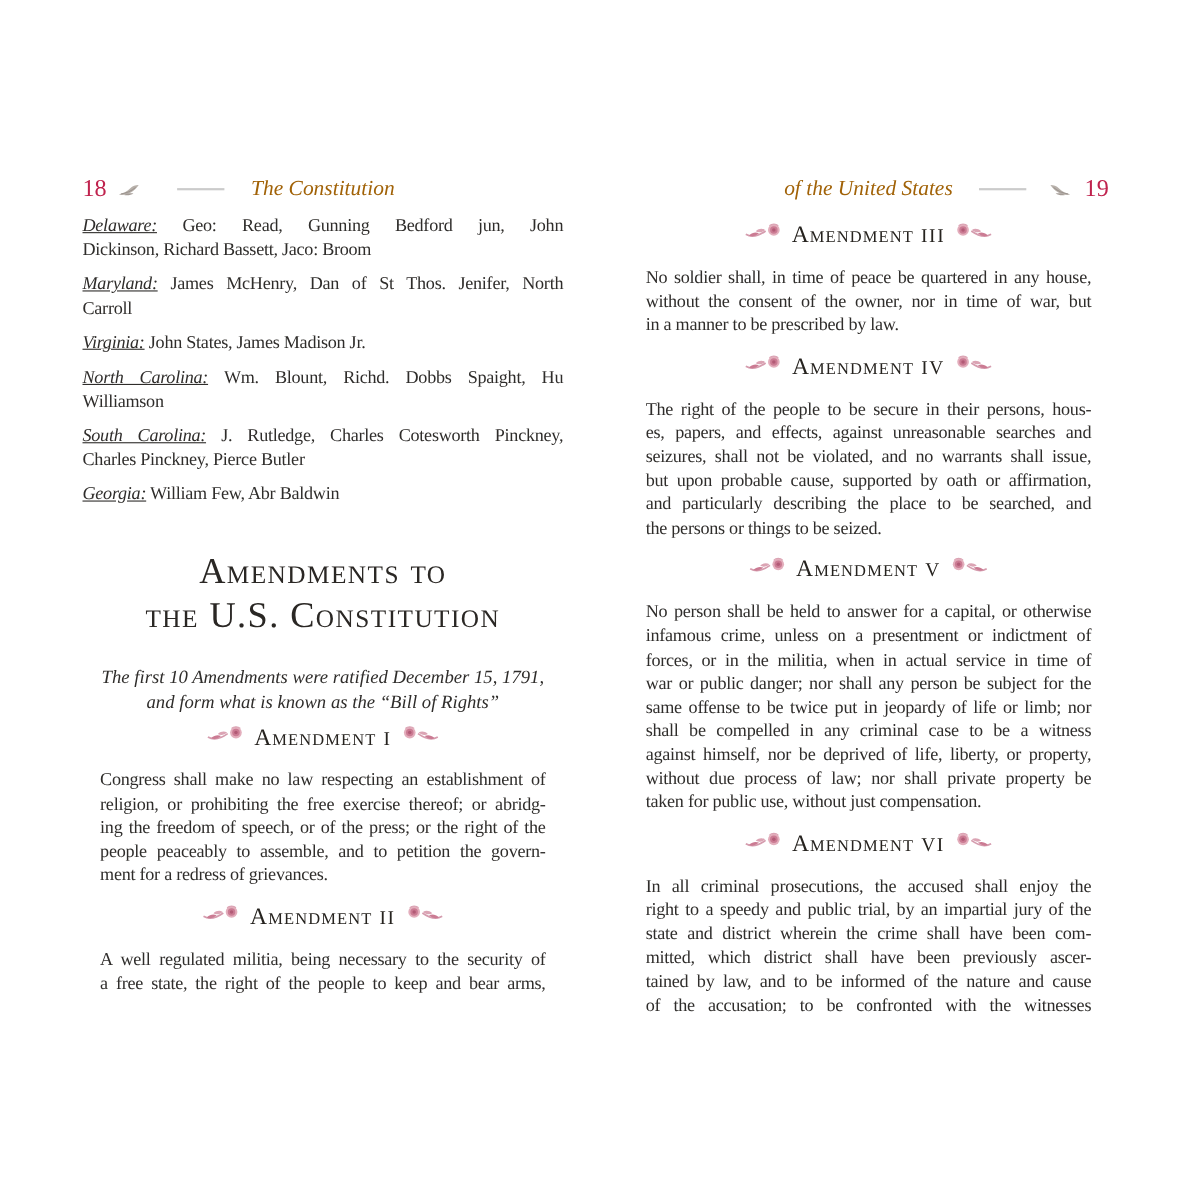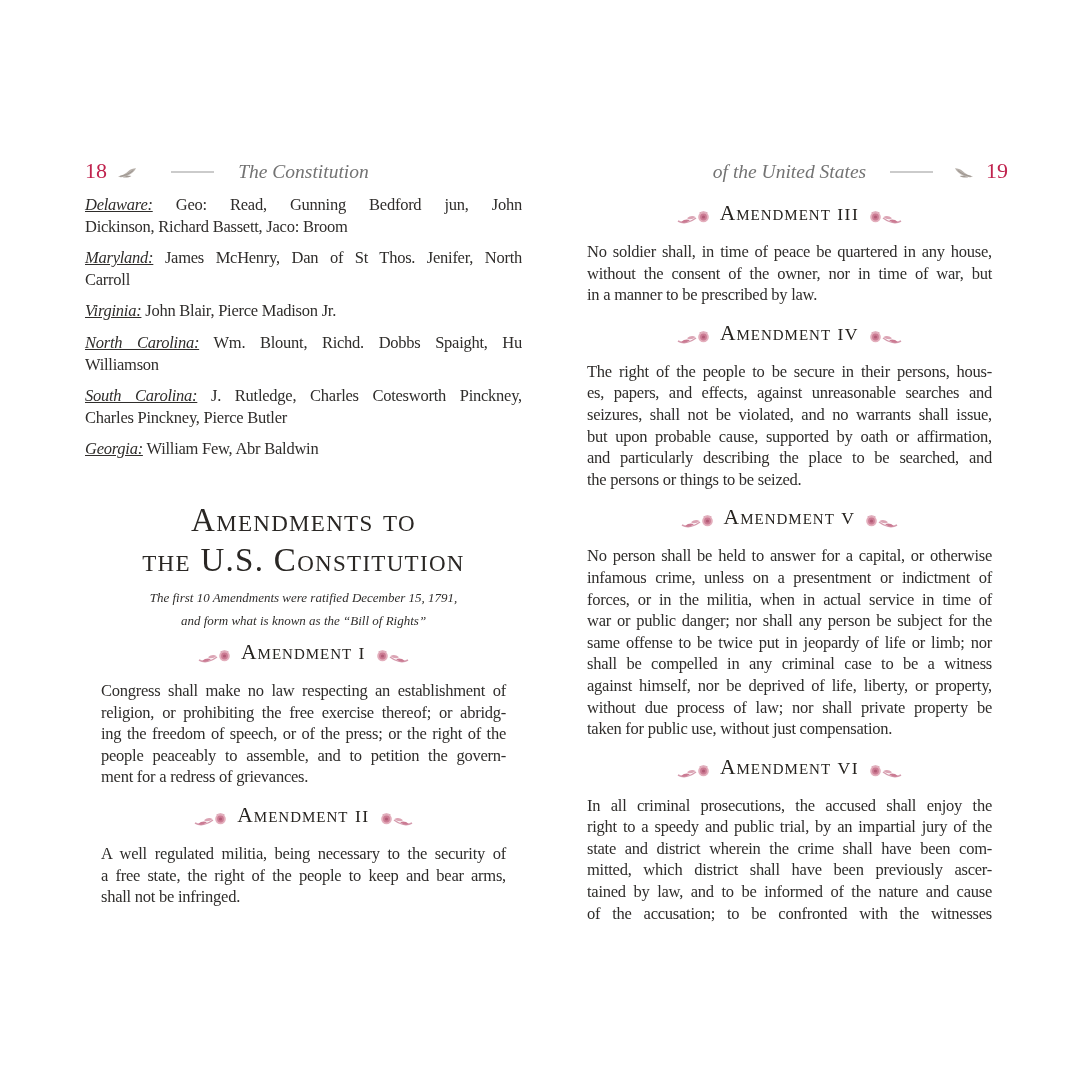--- a/index.html
+++ b/index.html
@@ -6,37 +6,37 @@
   body {
     width: 1080px; height: 1080px;
     background: #ffffff;
     position: relative;
     overflow: hidden;
     font-family: "Liberation Serif", serif;
     color: #2f2d2b;
     -webkit-font-smoothing: antialiased;
   }
   .page { position: absolute; top: 158px; width: 437px; }
-  #left-page  { left: 85px; }
+  #left-page  { left: 75px; }
   #right-page { left: 571px; }
 
   
   .hdr { position: relative; height: 30px; }
   .pgnum {
     position: absolute; top: 0;
     font-size: 22px; line-height: 26px;
     color: #c0234e;
     letter-spacing: 0;
   }
   .runtitle {
     position: absolute; left: 0; right: 0; top: 2px;
     text-align: center;
     font-style: italic;
     font-size: 19.5px; line-height: 24px;
-    color: #737373;
+    color: #a16207;
     letter-spacing: 0;
   }
   .hrule { position: absolute; top: 13px; width: 43px; height: 1.5px; background: #cbcbcb; }
   .sprig { position: absolute; top: 7px; width: 21px; height: 14px; }
   .sprig.m { transform: scaleX(-1); }
 
   
   .line {
     display: block;
     white-space: nowrap;
@@ -54,32 +54,32 @@
   .bigtitle {
     margin-top: 40px;
     text-align: center;
     font-variant: small-caps;
     font-size: 33px;
     line-height: 40px;
     letter-spacing: 1.3px;
     color: #2a2724;
   }
   .subtitle {
-    margin-top: 6px;
+    margin-top: 24px;
     text-align: center;
     font-style: italic;
-    font-size: 13px;
+    font-size: 17px;
     line-height: 23.5px;
     letter-spacing: 0;
     color: #2f2d2b;
   }
 
   
   .amh {
-    display: flex; align-items: flex-end; justify-content: center;
+    display: flex; align-items: flex-start; justify-content: center;
     gap: 9px;
     margin: 8px 0 10px 0;
     font-variant: small-caps;
     font-size: 21.5px;
     line-height: 22px;
     letter-spacing: 1px;
     color: #26231f;
   }
   .amh.first { margin-top: 14px; }
   .amh .num { font-size: 0.82em; letter-spacing: 1.5px; }
@@ -124,21 +124,21 @@
   <div class="signers">
     <p class="sig">
       <span class="line jl"><span class="state">Delaware:</span> <span>Geo: Read, Gunning Bedford jun, John</span></span>
       <span class="line">Dickinson, Richard Bassett, Jaco: Broom</span>
     </p>
     <p class="sig">
       <span class="line jl"><span class="state">Maryland:</span> <span>James McHenry, Dan of St Thos. Jenifer, North</span></span>
       <span class="line">Carroll</span>
     </p>
     <p class="sig">
-      <span class="line"><span class="state">Virginia:</span> <span>John Blair, Pierce Madison Jr.</span></span>
+      <span class="line"><span class="state">Virginia:</span> <span>John States, James Madison Jr.</span></span>
     </p>
     <p class="sig">
       <span class="line jl"><span class="state">North Carolina:</span> <span>Wm. Blount, Richd. Dobbs Spaight, Hu</span></span>
       <span class="line">Williamson</span>
     </p>
     <p class="sig">
       <span class="line jl"><span class="state">South Carolina:</span> <span>J. Rutledge, Charles Cotesworth Pinckney,</span></span>
       <span class="line">Charles Pinckney, Pierce Butler</span>
     </p>
     <p class="sig">
@@ -178,21 +178,20 @@
         <use href="#rose"></use>
       </svg>
     <span><span>Amendment</span> <span class="num">II</span></span>
     <svg class="orn r" viewBox="0 0 34 15">
         <use href="#rose"></use>
       </svg>
   </div>
   <p class="amp">
     <span class="line jl">A well regulated militia, being necessary to the security of</span>
     <span class="line jl">a free state, the right of the people to keep and bear arms,</span>
-    <span class="line">shall not be infringed.</span>
   </p>
 
 </div>
 
 <div class="page" id="right-page">
 
   <div class="hdr">
     <div class="runtitle">of the United States</div>
     <div class="hrule" style="left:319px"></div>
     <svg class="sprig m" style="left:382px" viewBox="0 0 22 14">

